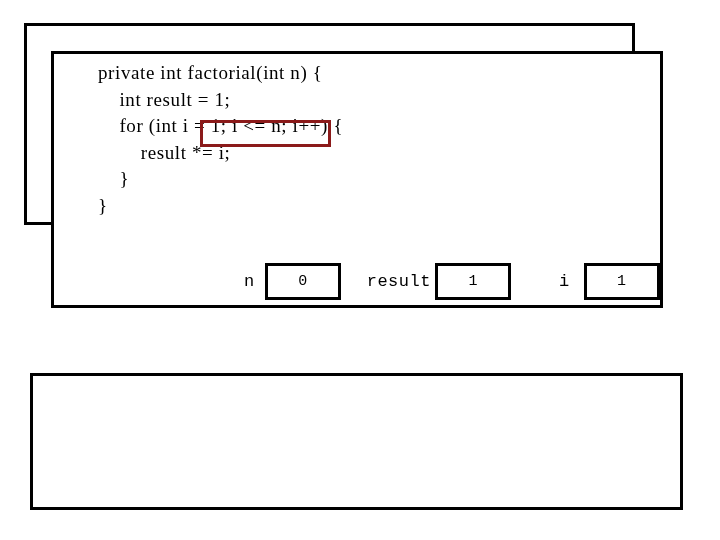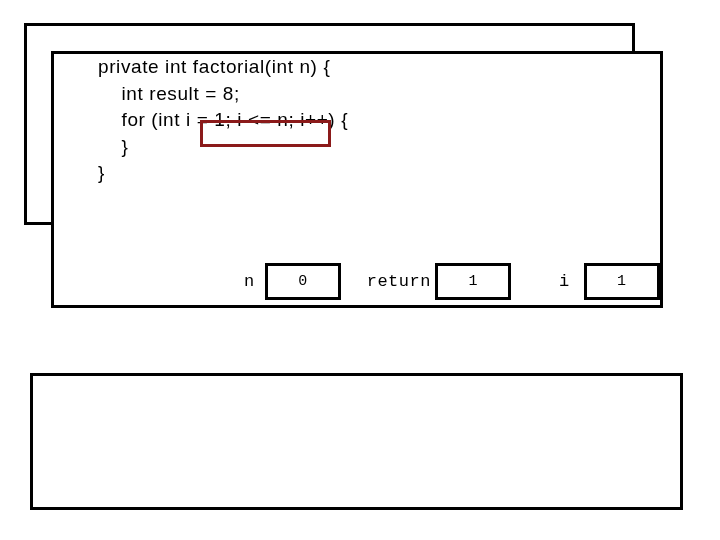--- a/index.html
+++ b/index.html
@@ -57,24 +57,24 @@
     border: 3px solid #000000;
     background: #ffffff;
     box-sizing: border-box;
     z-index: 1;
   }
 
   
   .code-block {
     position: absolute;
     left: 44px;
-    top: 0;
+    top: 6px;
     margin: 0;
     padding: 0;
-    font-family: Liberation Sans, sans-serif;
+    font-family: Liberation Serif, serif;
     font-size: 19px;
     line-height: 26.5px;
     color: #000000;
     white-space: pre;
     letter-spacing: 0.6px;
     font-weight: 400;
   }
 
   .code-line {
     white-space: pre;
@@ -141,36 +141,36 @@
 </style>
 </head>
 <body>
 
 <div id="stage">
 
   <div class="frame-back"></div>
 
   <div class="frame-front">
 
-    <pre class="code-block"><div class="code-line">private int factorial(int n) {</div><div class="code-line">    int result = 8;</div><div class="code-line">    for (int i = 1; i &lt;= n; i++) {</div><div class="code-line">    }</div><div class="code-line">}</div></pre>
+    <pre class="code-block"><div class="code-line">private int factorial(int n) {</div><div class="code-line">    int result = 1;</div><div class="code-line">    for (int i = 1; i &lt;= n; i++) {</div><div class="code-line">        result *= i;</div><div class="code-line">    }</div><div class="code-line">}</div></pre>
 
     <div class="highlight-rect"></div>
 
     <div class="var-row">
 
       <div class="var-group">
         <span class="var-name">n</span>
         <span class="gap-n"></span>
         <span class="var-box">0</span>
       </div>
 
       <span class="sep-1"></span>
 
       <div class="var-group">
-        <span class="var-name">return</span>
+        <span class="var-name">result</span>
         <span class="gap-result"></span>
         <span class="var-box">1</span>
       </div>
 
       <span class="sep-2"></span>
 
       <div class="var-group">
         <span class="var-name">i</span>
         <span class="gap-i"></span>
         <span class="var-box">1</span>

